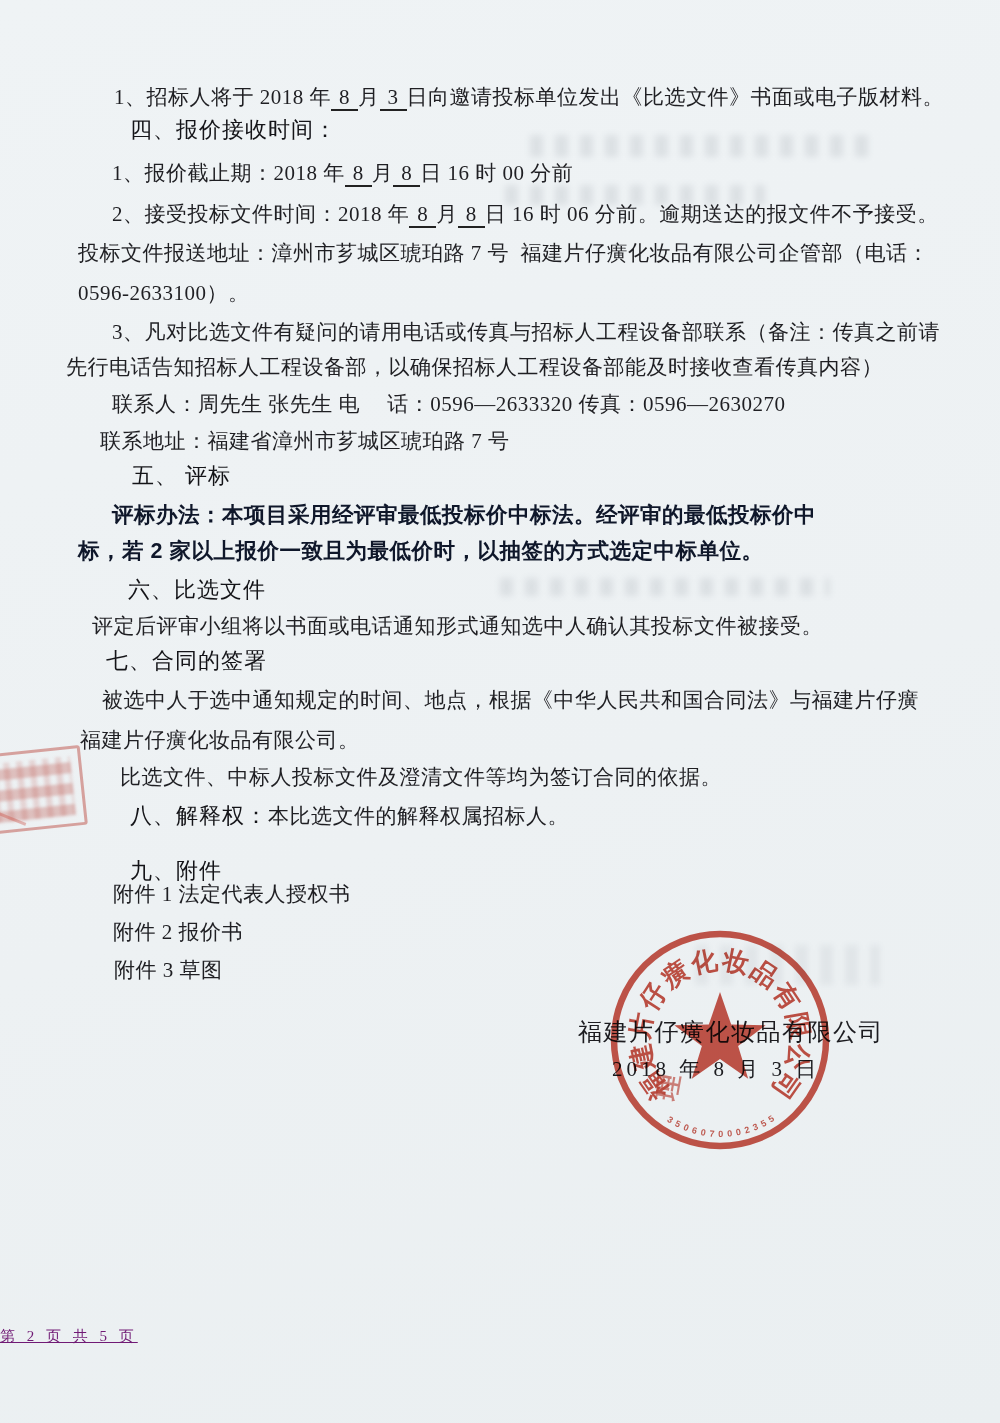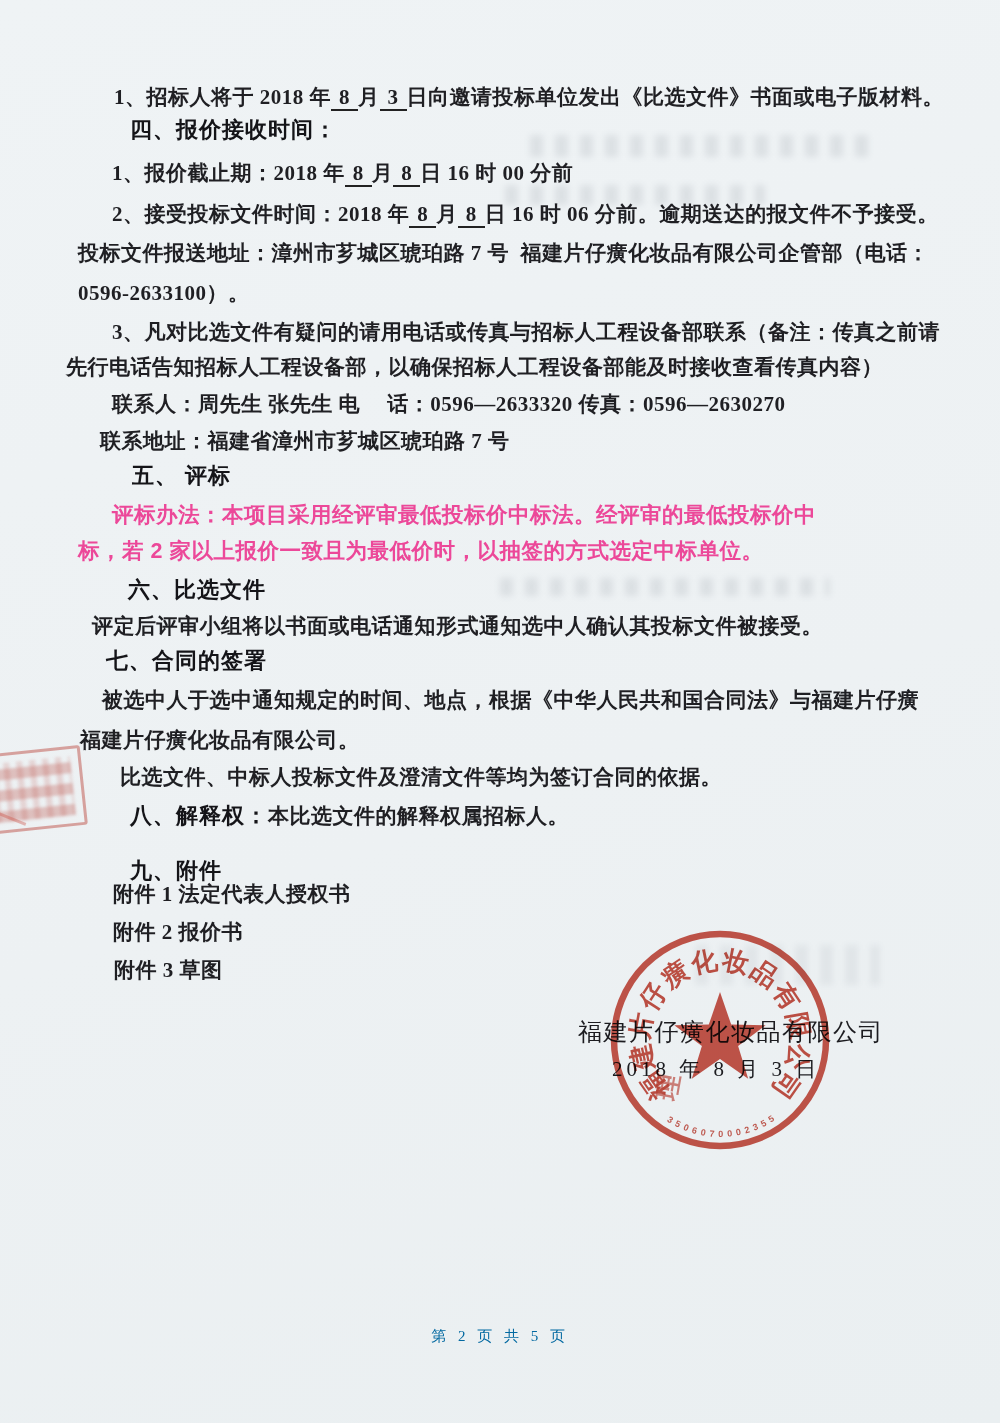--- a/index.html
+++ b/index.html
@@ -6,43 +6,43 @@
   body{
     width:1000px;height:1423px;position:relative;overflow:hidden;
     background:linear-gradient(160deg,#eff3f5 0%,#edf1f3 55%,#eaeff1 100%);
     font-family:"Liberation Serif","DejaVu Serif",serif;
     color:#1f1f23;
   }
   .ln{
     position:absolute;white-space:pre;
     font-size:21px;line-height:24px;letter-spacing:0.5px;
   }
-  .body{font-family:"Liberation Serif","DejaVu Serif",serif;font-weight:700;}
+  .body{font-family:"Liberation Serif","DejaVu Serif",serif;font-weight:400;}
   .hd{
     font-family:"Liberation Sans","DejaVu Sans",sans-serif;
-    font-weight:700;font-size:22px;letter-spacing:1px;color:#141418;text-align:right;
+    font-weight:400;font-size:22px;letter-spacing:1px;color:#141418;text-align:right;
   }
   .bold{
     font-family:"Liberation Sans","DejaVu Sans",sans-serif;
-    font-weight:700;font-size:21.5px;letter-spacing:0.5px;color:#ec4899;
+    font-weight:700;font-size:21.5px;letter-spacing:0.5px;color:#0f172a;
   }
   .u{
     border-bottom:2px solid #222;padding:0 8px;
   }
   .sig-company{
     position:absolute;left:578px;top:1016px;font-size:24px;letter-spacing:1.5px;
     white-space:pre;color:#1c1c20;
   }
   .sig-date{
     position:absolute;left:612px;top:1055px;font-size:21px;letter-spacing:4px;
     white-space:pre;color:#1c1c20;
   }
   .footer{
-    position:absolute;left:0;right:0;top:1327px;text-align:center;
-    font-size:15px;letter-spacing:4px;color:#0369a1;
+    position:absolute;left:0;right:0;top:1327px;text-align:left;
+    font-size:15px;letter-spacing:4px;color:#701a75;text-decoration:underline;
   }
   .seal{
     position:absolute;left:605px;top:925px;width:230px;height:230px;
     mix-blend-mode:multiply;opacity:0.95;
   }
   .seal svg{width:100%;height:100%;font-family:"Liberation Sans","DejaVu Sans",sans-serif;}
   .edge-stamp{
     position:absolute;left:-16px;top:750px;width:94px;height:74px;
     border:3px solid rgba(205,85,75,.5);border-radius:3px;
     transform:rotate(-6deg);mix-blend-mode:multiply;

